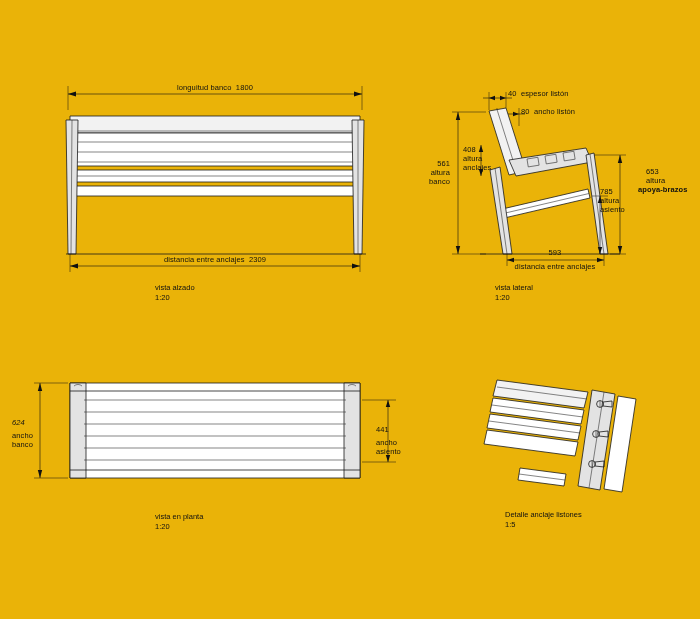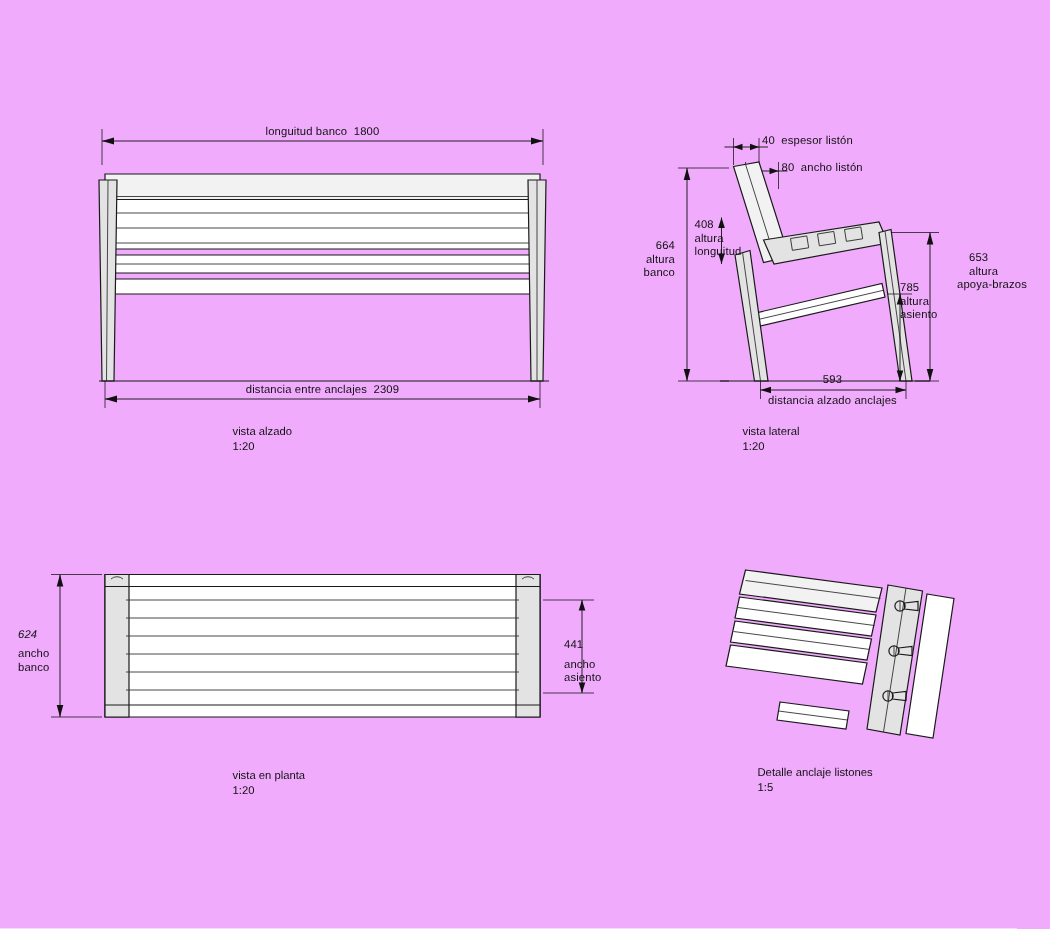--- a/index.html
+++ b/index.html
@@ -4,21 +4,21 @@
 <style>
   html, body {
     margin: 0;
     padding: 0;
     background: #ffffff;
   }
   #sheet {
     position: relative;
     width: 700px;
     height: 619px;
-    background: #f0abfc;
+    background: #eab308;
     font-family: "Liberation Sans", sans-serif;
     color: #111111;
     overflow: hidden;
   }
   .lbl {
     position: absolute;
     font-size: 7.5px;
     line-height: 9px;
     color: #111111;
     white-space: pre;
@@ -217,36 +217,36 @@
 
   <div class="view-title" style="left:155px; top:283px; width:120px;">vista alzado</div>
   <div class="view-title" style="left:155px; top:293px; width:120px;">1:20</div>
 
   <div class="lbl" style="left:508px; top:89px;">40  espesor listón</div>
 
   <div class="lbl" style="left:521px; top:107px;">80  ancho listón</div>
 
   <div class="lbl" style="left:463px; top:145px;">408</div>
   <div class="lbl" style="left:463px; top:154px;">altura</div>
-  <div class="lbl" style="left:463px; top:163px;">longuitud</div>
-
-  <div class="lbl r" style="left:398px; top:159px; width:52px;">664</div>
+  <div class="lbl" style="left:463px; top:163px;">anclajes</div>
+
+  <div class="lbl r" style="left:398px; top:159px; width:52px;">561</div>
   <div class="lbl r" style="left:398px; top:168px; width:52px;">altura</div>
   <div class="lbl r" style="left:398px; top:177px; width:52px;">banco</div>
 
   <div class="lbl" style="left:600px; top:187px;">785</div>
   <div class="lbl" style="left:600px; top:196px;">altura</div>
   <div class="lbl" style="left:600px; top:205px;">asiento</div>
 
   <div class="lbl" style="left:646px; top:167px;">653</div>
   <div class="lbl" style="left:646px; top:176px;">altura</div>
-  <div class="lbl" style="left:638px; top:185px;">apoya-brazos</div>
+  <div class="lbl" style="left:638px; top:185px;font-weight:bold;">apoya-brazos</div>
 
   <div class="lbl c" style="left:515px; top:248px; width:80px;">593</div>
-  <div class="lbl c" style="left:483px; top:262px; width:144px;">distancia alzado anclajes</div>
+  <div class="lbl c" style="left:483px; top:262px; width:144px;">distancia entre anclajes</div>
 
   <div class="view-title" style="left:495px; top:283px; width:100px;">vista lateral</div>
   <div class="view-title" style="left:495px; top:293px; width:100px;">1:20</div>
 
   <div class="lbl" style="left:12px; top:418px;font-style:italic;">624</div>
   <div class="lbl" style="left:12px; top:431px;">ancho</div>
   <div class="lbl" style="left:12px; top:440px;">banco</div>
 
   <div class="lbl" style="left:376px; top:425px;">441</div>
   <div class="lbl" style="left:376px; top:438px;">ancho</div>

